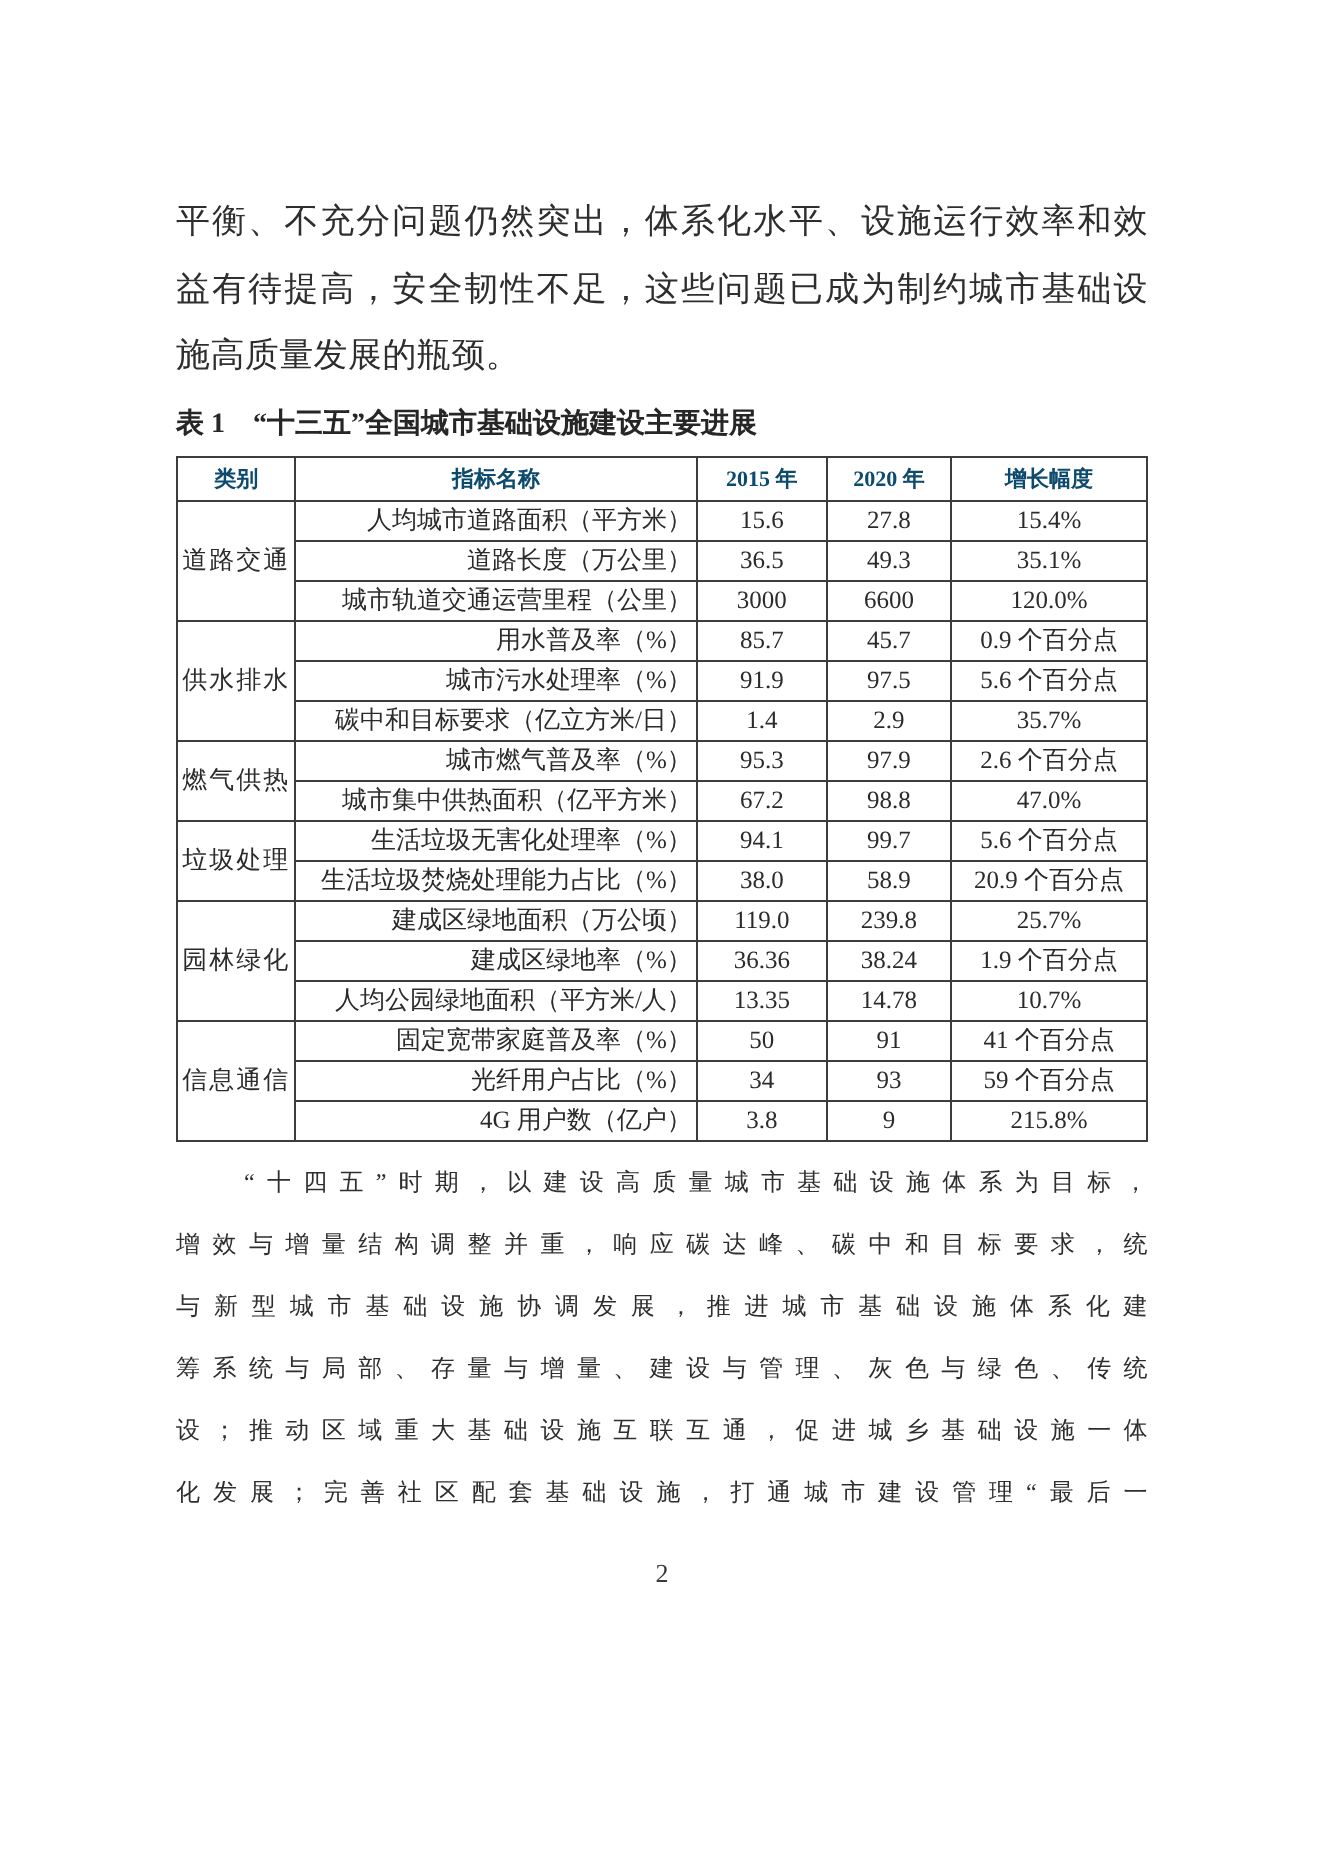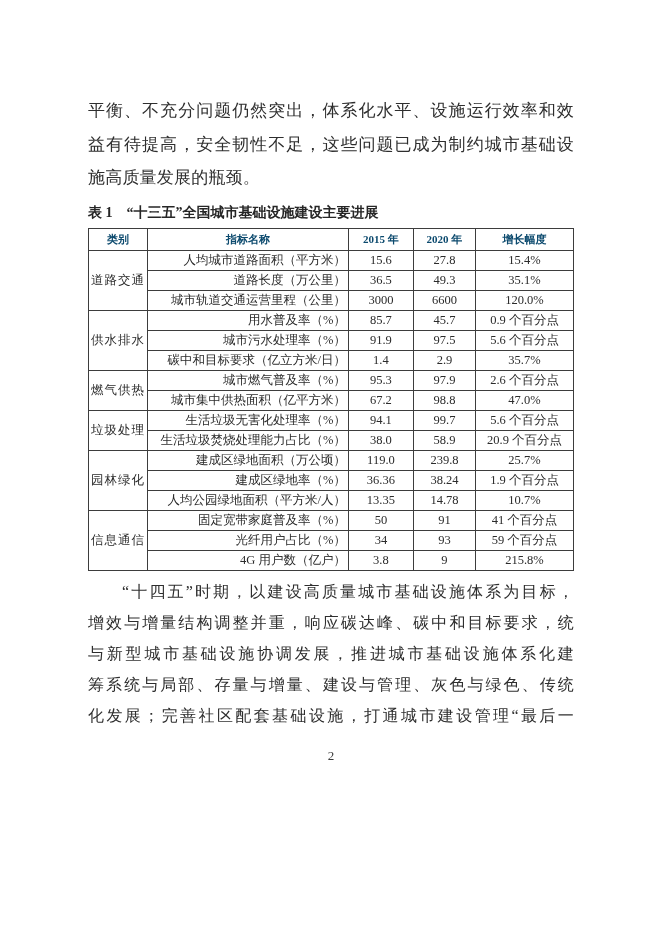--- a/index.html
+++ b/index.html
@@ -19,21 +19,21 @@
   }
   .content {
     position: absolute;
     left: 88px;
     top: 0;
     width: 486px;
   }
   
   .para { width: 100%; }
   .para1 { margin-top: 94px; font-size: 17px; line-height: 33.5px; }
-  .para2 { margin-top: 5px; font-size: 16px; line-height: 31px; }
+  .para2 { margin-top: 5px; font-size: 12px; line-height: 31px; }
   .tline {
     text-align: justify;
     text-align-last: justify;
     white-space: nowrap;
     letter-spacing: 0.2px;
   }
   .tline.last { text-align-last: left; font-family: Liberation Serif, serif; }
   .tline.indent { padding-left: 34px; }
   .table-title {
     margin-top: 9px;
@@ -222,19 +222,20 @@
             <td class="growth">215.8%</td>
           </tr>
         </tbody>
     </table>
 
     <div class="para para2">
       <div class="tline indent">“十四五”时期，以建设高质量城市基础设施体系为目标，</div>
       <div class="tline">增效与增量结构调整并重，响应碳达峰、碳中和目标要求，统</div>
       <div class="tline">与新型城市基础设施协调发展，推进城市基础设施体系化建</div>
       <div class="tline">筹系统与局部、存量与增量、建设与管理、灰色与绿色、传统</div>
+      <div class="tline">设；推动区域重大基础设施互联互通，促进城乡基础设施一体</div>
       <div class="tline">化发展；完善社区配套基础设施，打通城市建设管理“最后一</div>
     </div>
 
     <div class="page-number">2</div>
 
   </div>
 </div>
 
 </body></html>

